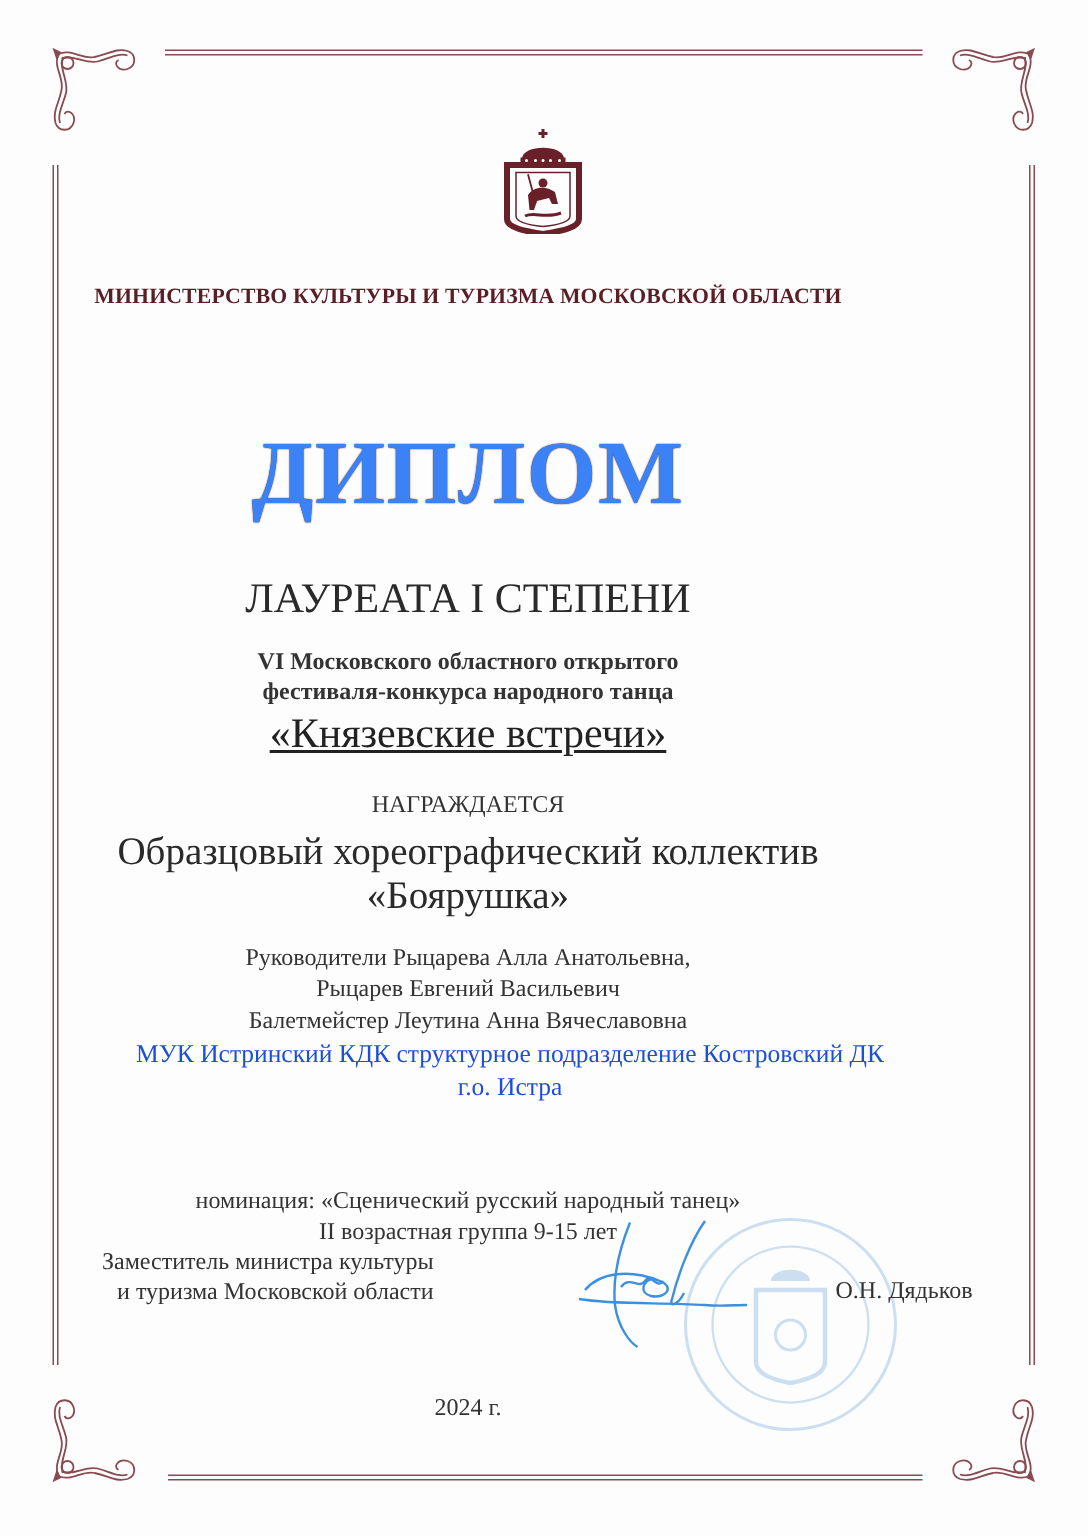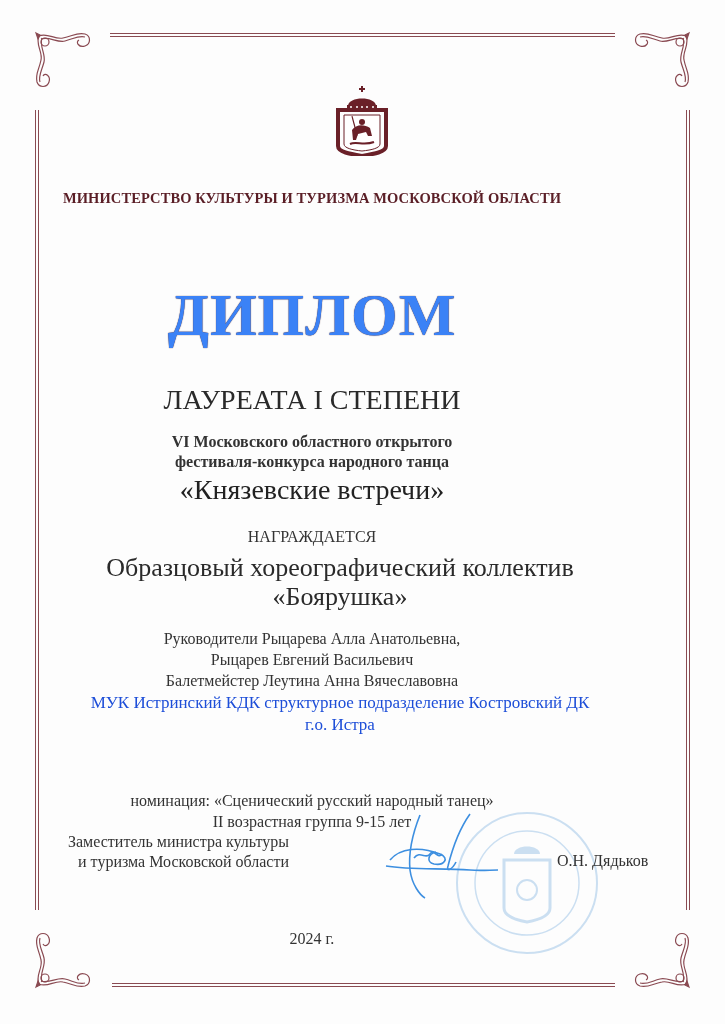--- a/index.html
+++ b/index.html
@@ -14,23 +14,23 @@
     .vline { width: 4px; border-left: 1.5px solid #8a4a52; border-right: 1.5px solid #8a4a52; box-sizing: border-box; }
     .corner { position: absolute; width: 60px; height: 62px; }
     .corner svg { width: 100%; height: 100%; }
     .center { position: absolute; left: 0; width: 624px; text-align: center; }
     .emblem { position: absolute; left: 334px; top: 86px; width: 56px; height: 70px; }
     .ministry { top: 190px; font-size: 14.5px; font-weight: bold; color: #5a1e26; letter-spacing: 0.1px; }
     .title { top: 281px; font-size: 60px; font-weight: bold; color: #3b82f6; letter-spacing: 1px;
              text-shadow: 0 0 1px #3a0a10; }
     .subtitle { top: 384px; font-size: 28px; color: #2a2a2a; }
     .festival { top: 432px; font-size: 16px; line-height: 20px; color: #333; font-weight: bold; }
-    .festname { top: 474px; font-size: 28px; color: #222; }
+    .festname { top: 474px; font-size: 28px; color: #222; text-decoration: underline; }
     .awarded { top: 528px; font-size: 16px; color: #333; }
-    .collective { top: 553px; font-size: 26px; line-height: 29px; color: #2a2a2a; padding-left: 28px; }
+    .collective { top: 553px; font-size: 26px; line-height: 29px; color: #2a2a2a; }
     .leaders { top: 628px; font-size: 16px; line-height: 21px; color: #333; }
     .org { top: 692px; font-size: 17px; line-height: 22px; color: #1d4ed8; margin-left: 28px; }
     .nomination { top: 790px; font-size: 16px; line-height: 21px; color: #333; }
     .position { position: absolute; left: 68px; top: 832px; font-size: 16px; line-height: 20px; color: #333; text-align: right; }
     .signer { position: absolute; left: 557px; top: 852px; font-size: 16px; color: #333; }
     .year { top: 930px; font-size: 16px; color: #333; }
     .stamp { position: absolute; left: 452px; top: 808px; width: 150px; height: 150px; opacity: 0.35; }
     .signature { position: absolute; left: 380px; top: 810px; width: 120px; height: 90px; }
   </style>
 </head>

